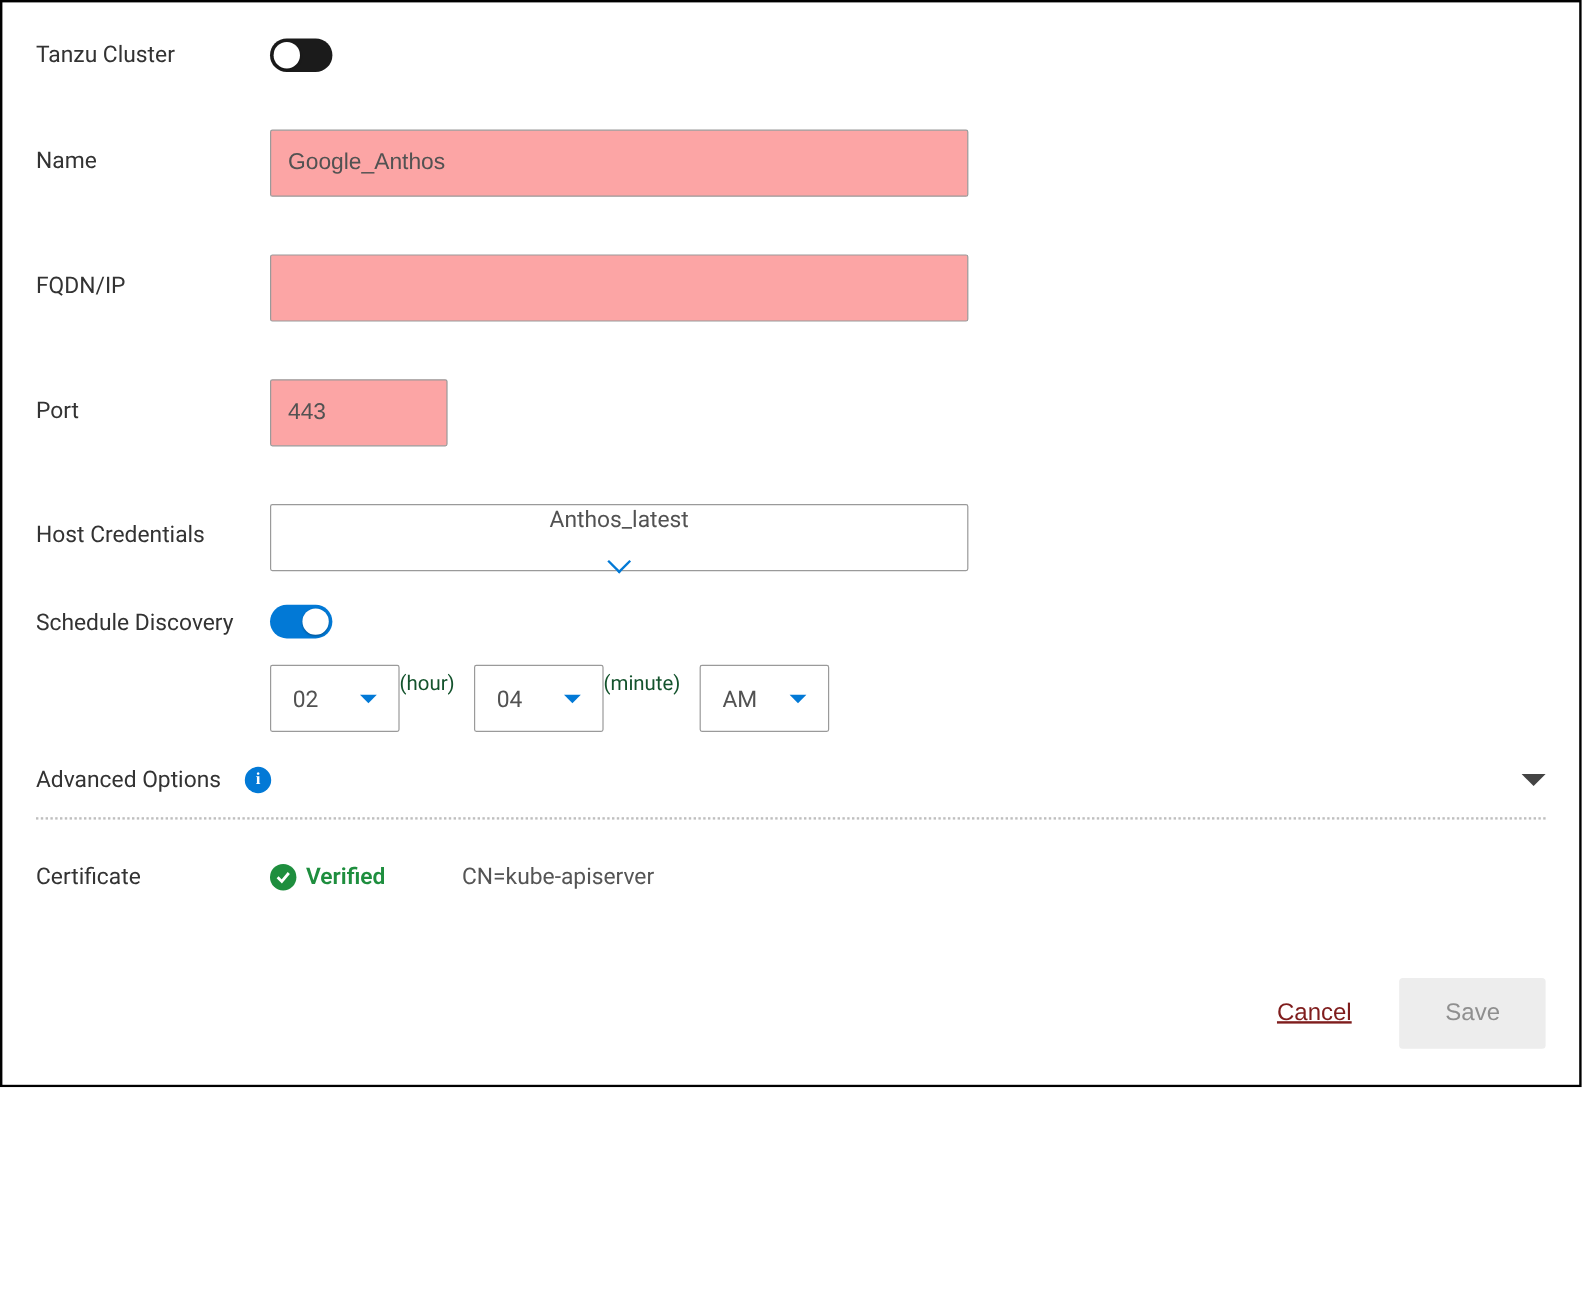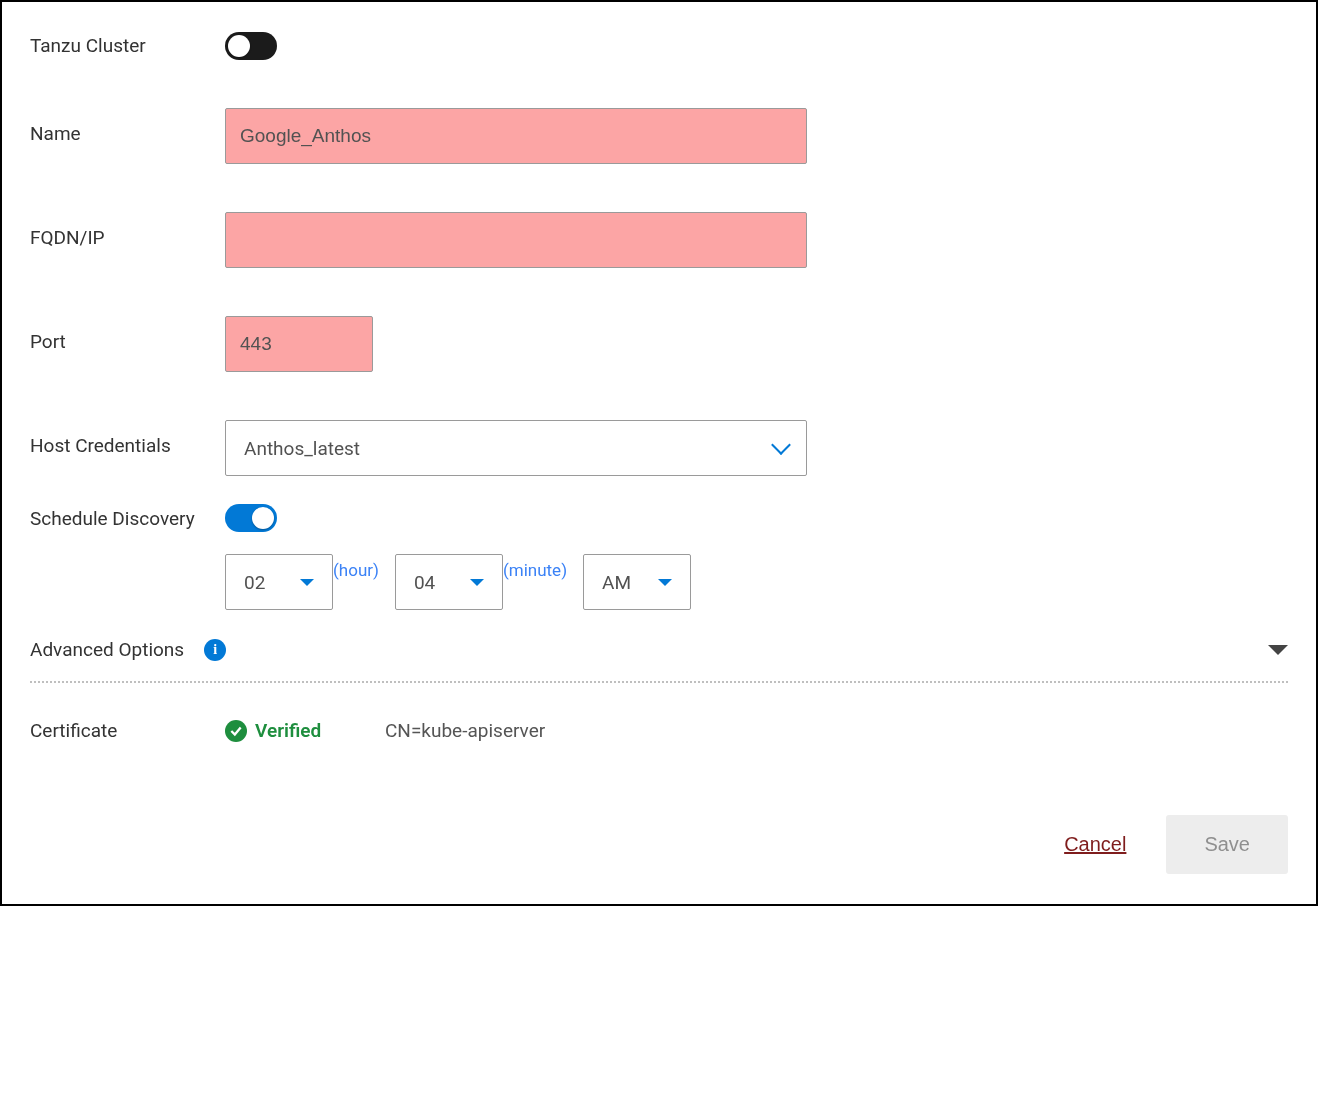--- a/index.html
+++ b/index.html
@@ -79,42 +79,42 @@
     height: 56px;
     display: flex;
     align-items: center;
     justify-content: space-between;
     padding: 0 18px;
     font-size: 19px;
     color: #525252;
     cursor: pointer;
     background: #fff;
   }
-  .select.wide { width: 582px; }
+  .select.wide { width: 582px; flex-direction: column; }
   .select.tiny { width: 108px; }
   .chev-down-blue {
     width: 0; height: 0;
     border-left: 7px solid transparent;
     border-right: 7px solid transparent;
     border-top: 7px solid #0279d6;
   }
   .chev-down-wide {
     width: 14px; height: 14px;
     border-right: 2px solid #0279d6;
     border-bottom: 2px solid #0279d6;
     transform: rotate(45deg);
     margin-top: -6px;
   }
   .time-row {
     display: flex;
     gap: 16px;
     margin-top: 22px;
   }
   .time-group { display: flex; }
-  .time-caption { color: #3b82f6; font-size: 17px; margin-top: 6px; }
+  .time-caption { color: #14532d; font-size: 17px; margin-top: 6px; }
   
   .adv-row {
     display: flex;
     align-items: center;
     justify-content: space-between;
     margin-top: 10px;
     margin-bottom: 20px;
   }
   .adv-left { display: flex; align-items: center; gap: 20px; }
   .info-icon {

